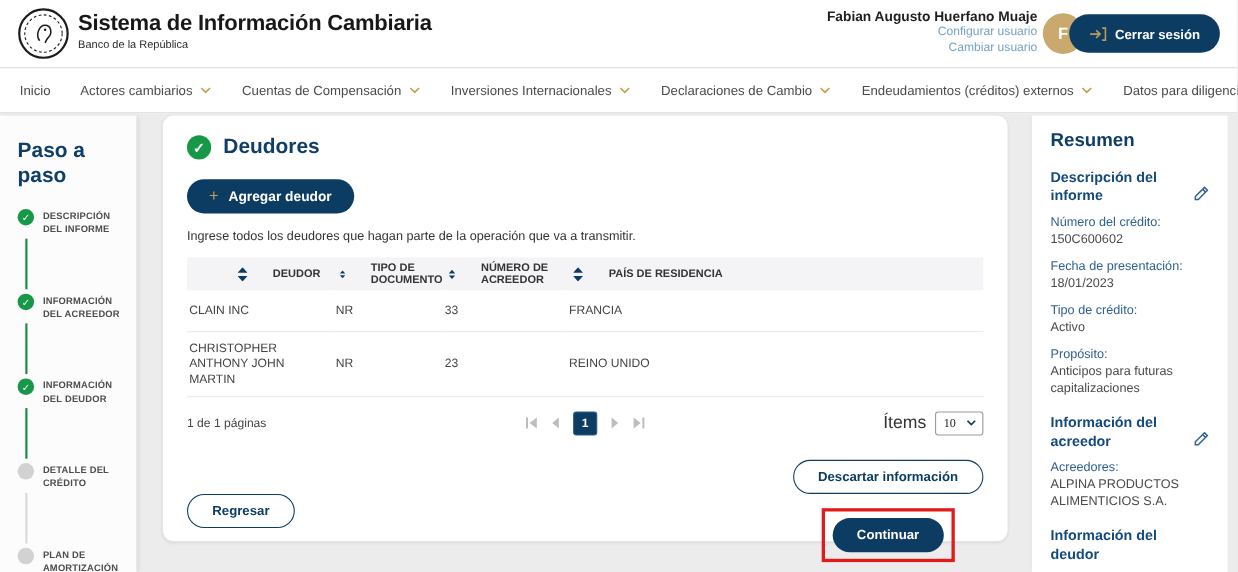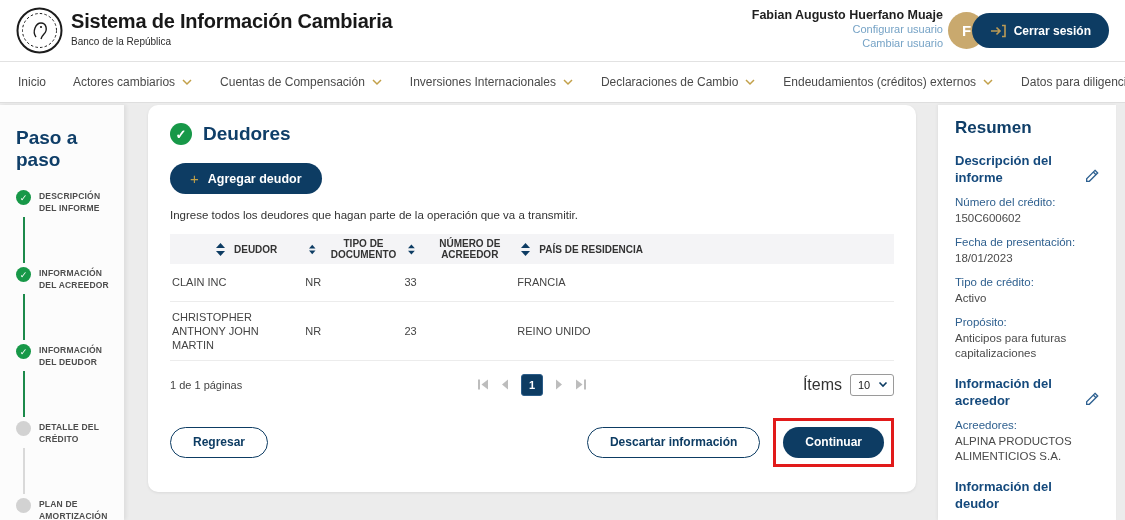--- a/index.html
+++ b/index.html
@@ -52,41 +52,41 @@
              color:#fff; font-size:12.5px; font-weight:bold; display:inline-flex; align-items:center; gap:9px;
              cursor:pointer; font-family:inherit; }
   .add-plus { color:#c2a049; font-size:15px; font-weight:normal; }
   .main-desc { margin-top:15px; font-size:11.5px; color:#333; }
 
   table.data { margin-top:13px; width:100%; border-collapse:collapse; table-layout:fixed; }
   table.data col.c1 { width:18.4%; } table.data col.c2 { width:13.7%; }
   table.data col.c3 { width:15.6%; } table.data col.c4 { width:52.3%; }
   table.data thead th { background:#f4f4f6; height:30px; font-size:10px; font-weight:bold; color:#333;
                         text-align:left; vertical-align:middle; }
-  .th-inner { display:flex; align-items:center; gap:9px;text-align:center; }
+  .th-inner { display:flex; align-items:center; gap:23px; }
   th.h1 .th-inner { padding-left:46px; } th.h2 .th-inner, th.h3 .th-inner, th.h4 .th-inner { padding-left:6px; }
   table.data tbody td { font-size:11px; color:#444; padding:8px 8px 8px 2px; border-bottom:1px solid #ececec;
                         line-height:14px; vertical-align:middle; height:37px; }
 
   .pagination { display:flex; align-items:center; margin-top:7px; height:34px; }
   .page-count { font-size:11px; color:#444; width:200px; }
   .pager { flex:1; display:flex; align-items:center; justify-content:center; gap:12px; }
   .pager-icon { display:flex; align-items:center; cursor:pointer; }
   .current-page { width:22px; height:22px; background:#0d3c63; border:1px solid #2b5c88; border-radius:3px;
                   color:#fff; font-size:11px; font-weight:bold; display:flex; align-items:center; justify-content:center; cursor:pointer; }
   .items-group { width:200px; display:flex; align-items:center; justify-content:flex-end; gap:8px; }
   .items-label { font-size:16px; color:#333; }
   .items-select { width:44px; height:22px; border:1px solid #9a9a9a; border-radius:3px; background:#fff;
                   display:flex; align-items:center; justify-content:space-between; padding:0 5px 0 7px;
-                  font-size:11px; color:#222; cursor:pointer; }
+                  font-size:11px; color:#222; cursor:pointer;font-family:Liberation Serif, serif; }
 
   .footer-btns { display:flex; align-items:center; margin-top:16px; }
   .btn-outline { height:31px; padding:0 22px; border-radius:16px; border:1.5px solid #0d3c63; background:#fff;
                  color:#0d3c63; font-size:12px; font-weight:bold; cursor:pointer; font-family:inherit; }
-  .right-btns { margin-left:auto; display:flex; align-items:center; gap:13px; }
+  .right-btns { margin-left:auto; display:flex; align-items:center; gap:13px;flex-direction:column; }
   .red-annotation { border:3px solid #e11a1a; padding:6px 7px; }
   .btn-primary { height:31px; padding:0 22px; border-radius:16px; border:none; background:#0d3c63;
                  color:#fff; font-size:12px; font-weight:bold; cursor:pointer; font-family:inherit; }
 
   
   .right-panel { position:absolute; left:938px; top:105px; bottom:0; width:178px; background:#fff;
                  box-shadow:-1px 0 3px rgba(0,0,0,0.05); padding:13px 16px 0 17px; }
   .summary-title { font-size:17px; font-weight:bold; color:#0f3e68; margin-bottom:12px; }
   .summary-section-head { display:flex; align-items:flex-end; justify-content:space-between; margin:14px 0 4px 0; }
   .summary-heading { font-size:13px; font-weight:bold; color:#14497c; line-height:17px; width:120px; }

